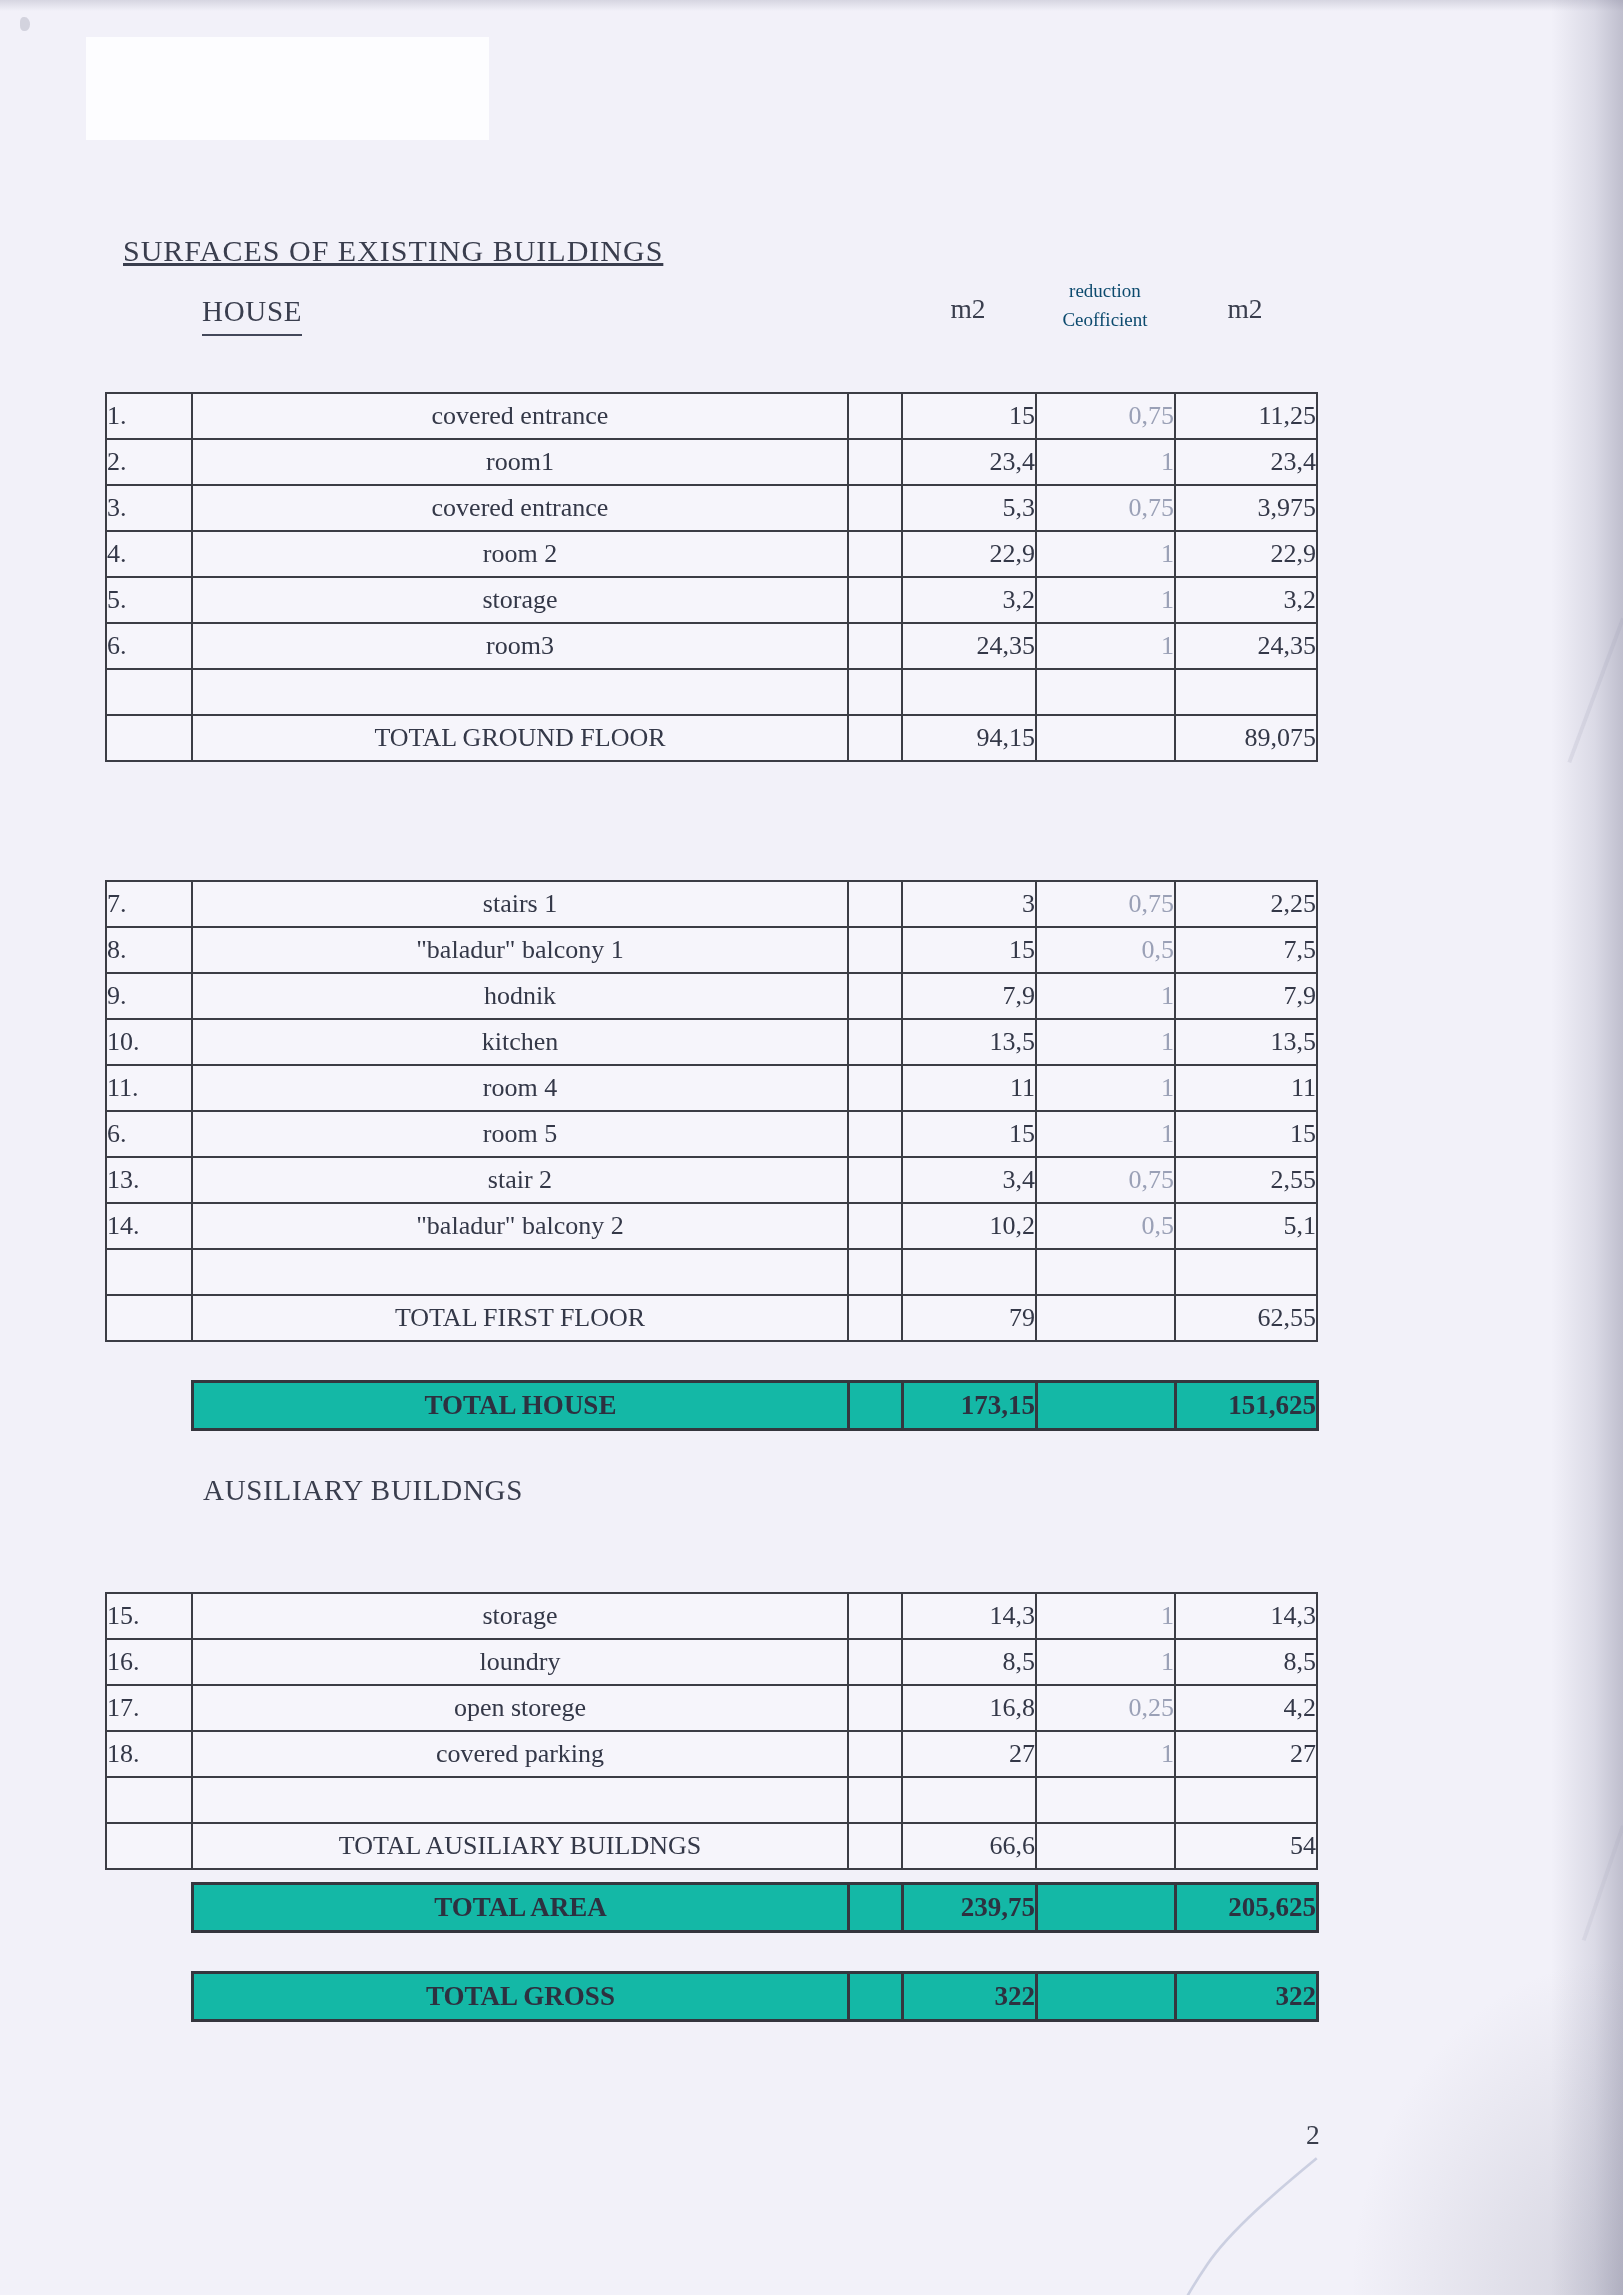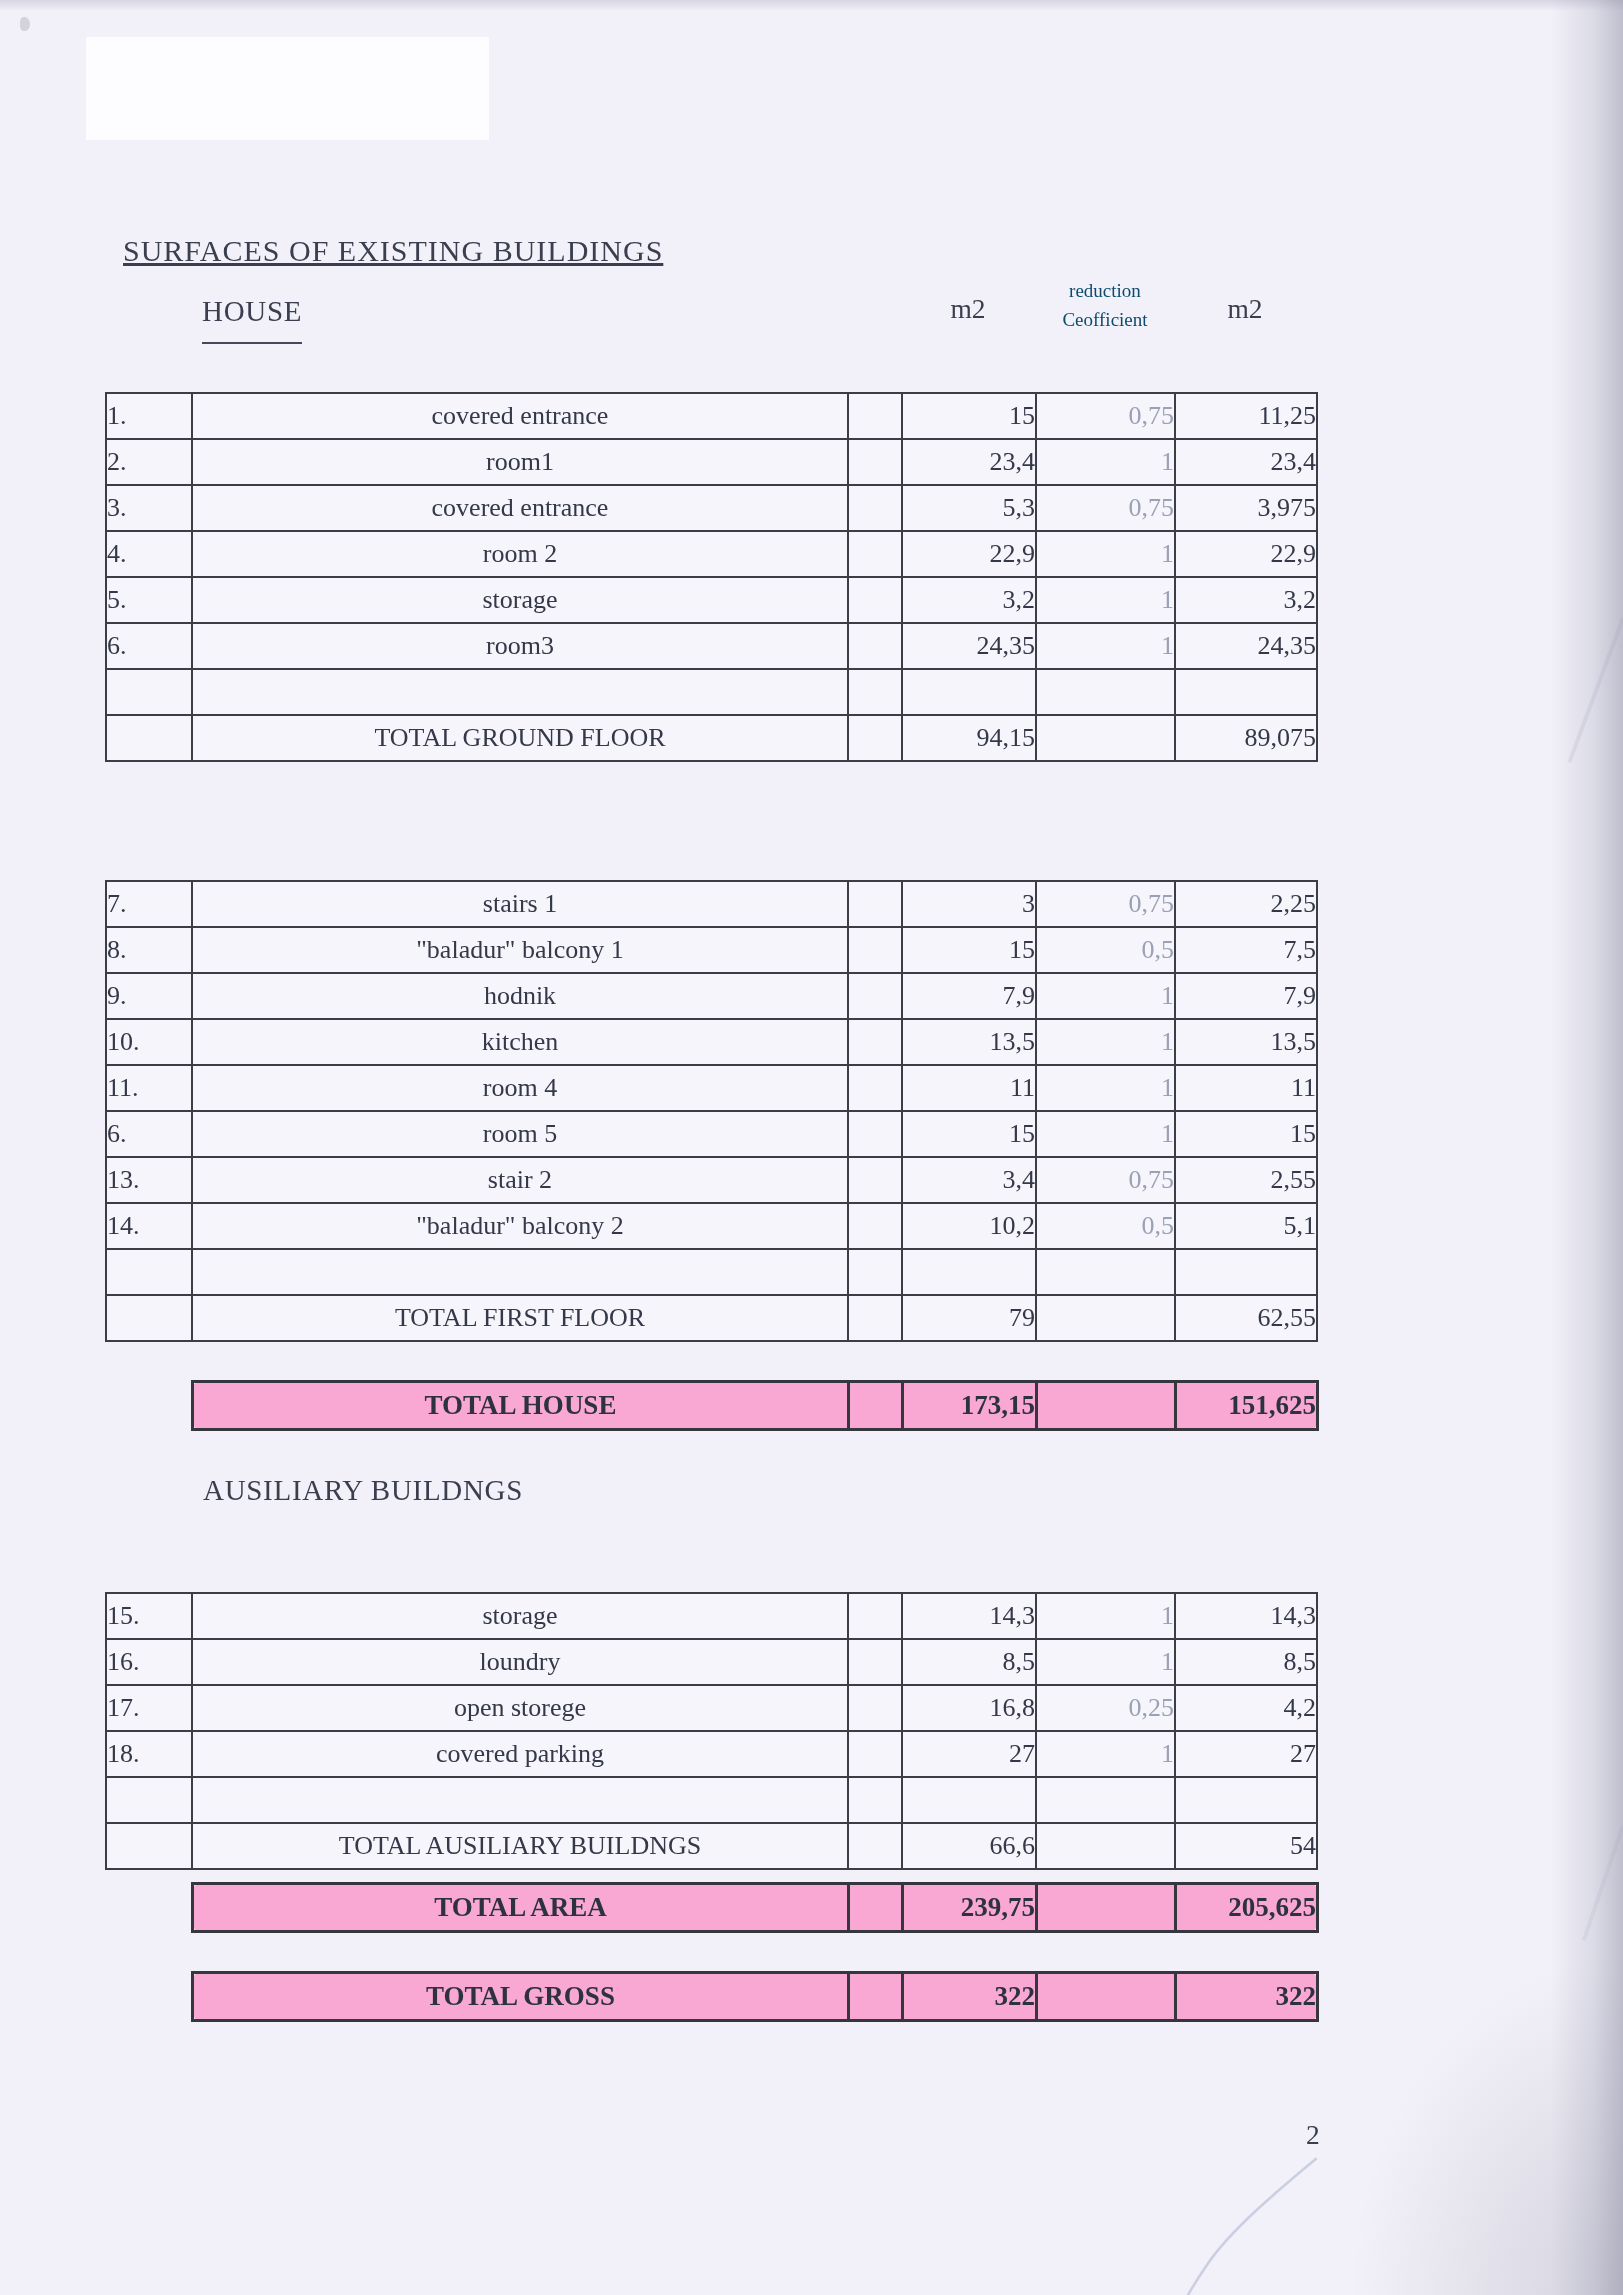--- a/index.html
+++ b/index.html
@@ -35,21 +35,21 @@
     position:absolute;left:86px;top:37px;width:403px;height:103px;
     background:#fdfdff;
   }
   .title{
     position:absolute;left:123px;top:234px;
     font-size:30px;letter-spacing:1px;color:#3a3e4e;white-space:nowrap;text-decoration:underline;
   }
   .house-label{
     position:absolute;left:202px;top:295px;
     font-size:29px;letter-spacing:0.7px;color:#3a3e4e;
-    border-bottom:2.6px solid #44485a;padding-bottom:14px;
+    border-bottom:2.6px solid #44485a;padding-bottom:6px;
   }
   .colhead-m2a,.colhead-m2b{
     position:absolute;top:293px;text-align:center;font-size:27.5px;color:#3a3e4e;
   }
   .colhead-m2a{left:901px;width:134px;}
   .colhead-m2b{left:1174px;width:142px;}
   .colhead-reduction{
     position:absolute;left:1029px;top:277px;width:152px;text-align:center;
     font-size:19px;line-height:1.5;color:#0c4a6e;
   }
@@ -69,22 +69,21 @@
   }
   td.c-num{padding-left:11.8px;}
   td.c-desc{padding-left:15.7px;text-align:center;}
   td.c-m2,td.c-result{text-align:right;padding-right:15.7px;}
   td.c-coeff{text-align:right;padding-right:31px;color:#9aa0b6;}
   .t-ground{left:105px;top:392px;width:1212px;}
   .t-first {left:105px;top:880px;width:1212px;}
   .t-aux   {left:105px;top:1592px;width:1212px;}
   table.sumbox{
     position:absolute;border-collapse:collapse;table-layout:fixed;
-    background:#f9a8d4;
-    border-radius:13px;
+    background:#14b8a6;
   }
   table.sumbox td{
     border:3.3px solid #35363e;
     height:48px;padding:0;box-sizing:border-box;
     font-size:27px;line-height:1;vertical-align:middle;
     font-weight:bold;color:#2d3140;white-space:nowrap;overflow:hidden;
   }
   .b-house{left:191px;top:1380px;width:1125px;}
   .b-area {left:191px;top:1882px;width:1125px;}
   .b-gross{left:191px;top:1971px;width:1125px;}

